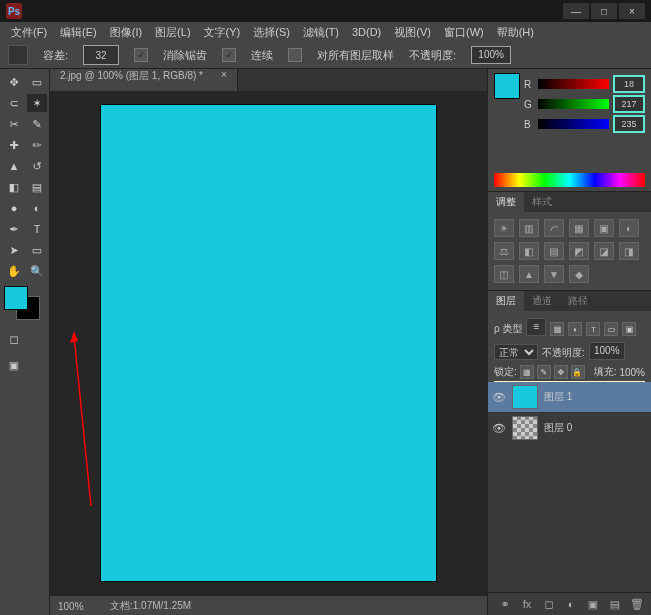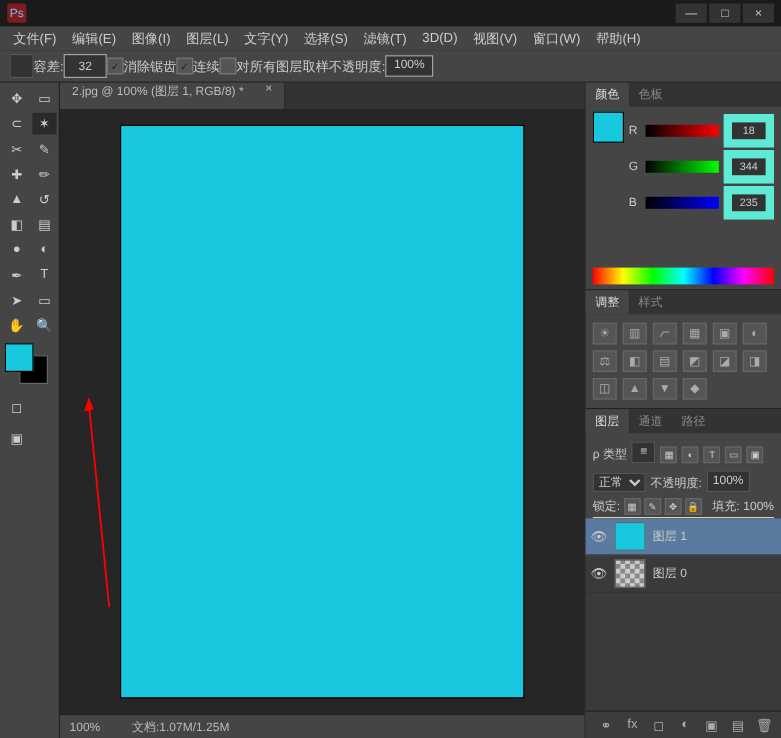--- a/index.html
+++ b/index.html
@@ -1,22 +1,22 @@
 <!DOCTYPE html>
 <html><head>
 <meta charset="utf-8">
 <style>
 html,body{margin:0;padding:0;font-family:"Microsoft YaHei",sans-serif;font-size:11px;color:#ccc;background:#2b2b2b;width:651px;height:615px;overflow:hidden}
 .titlebar{height:22px;background:#1a1a1a;display:flex;align-items:center;padding:0 6px;gap:4px}
-.ps-logo{width:16px;height:16px;background:#7f1d1d;color:#6bb8ff;font-weight:normal;font-size:10px;display:flex;align-items:center;justify-content:center;border-radius:2px}
+.ps-logo{width:16px;height:16px;background:#7f1d1d;color:#6bb8ff;font-weight:bold;font-size:10px;display:flex;align-items:center;justify-content:center;border-radius:2px}
 .winbtns{margin-left:auto;display:flex;gap:2px}
 .winbtn{width:26px;height:16px;background:#333;color:#ccc;display:flex;align-items:center;justify-content:center;font-size:10px;cursor:pointer}
 .menubar{height:20px;background:#454545;display:flex;align-items:center;padding:0 6px;gap:3px}
 .menuitem{padding:2px 5px;cursor:pointer;font-size:11px}
-.optionbar{height:26px;background:#454545;border-bottom:1px solid #222;display:flex;align-items:center;padding:0 8px;gap:0;font-size:11px}
+.optionbar{height:26px;background:#454545;border-bottom:1px solid #222;display:flex;align-items:center;padding:0 8px;gap:15px;font-size:11px}
 .opt-icon{width:18px;height:18px;background:#333;border:1px solid #555}
 .opt-input{width:30px;height:16px;background:#333;border:1px solid #a3a3a3;color:#ccc;font-size:10px;text-align:center}
 .opt-chk{width:12px;height:12px;background:#555;border:1px solid #777;display:inline-flex;align-items:center;justify-content:center;font-size:9px;color:#222}
 .main{display:flex;height:547px}
 .toolbar{width:50px;background:#454545;padding:4px;box-sizing:border-box;border-right:1px solid #222}
 .toolgrid{display:grid;grid-template-columns:20px 20px;gap:3px}
 .tool{width:20px;height:18px;background:#454545;display:flex;align-items:center;justify-content:center;cursor:pointer;font-size:11px;color:#ccc}
 .tool.sel{background:#2a2a2a}
 .swatches{margin-top:6px;position:relative;width:40px;height:36px}
 .swatch-fg{position:absolute;width:22px;height:22px;background:#18c8de;border:1px solid #000;top:0;left:0;z-index:2}
@@ -35,21 +35,21 @@
 .panel-tabs{display:flex;height:20px;background:#333;align-items:flex-end}
 .ptab{padding:3px 8px;font-size:10px;color:#888;cursor:pointer}
 .ptab.active{background:#454545;color:#ddd}
 .panel-body{padding:4px 6px}
 .color-row{display:flex;align-items:center;gap:4px;margin:2px 0}
 .color-row .lbl{width:10px;font-size:10px;color:#ccc}
 .color-row .slider{flex:1;height:10px}
 .color-row .slider.r{background:linear-gradient(to right,#000,#f00)}
 .color-row .slider.g{background:linear-gradient(to right,#000,#0f0)}
 .color-row .slider.b{background:linear-gradient(to right,#000,#00f)}
-.color-row .val{width:28px;height:14px;background:#333;border:7px solid #5eead4;font-size:9px;text-align:center;line-height:14px}
+.color-row .val{width:28px;height:14px;background:#333;border:2px solid #5eead4;font-size:9px;text-align:center;line-height:14px}
 .color-sample{width:24px;height:24px;background:#18c8de;border:1px solid #000;float:left;margin-right:4px}
 .color-warn{width:12px;height:12px;display:flex;align-items:center;justify-content:center;font-size:10px;color:#ff0;float:left;margin-top:26px;margin-left:-28px}
 .spectrum{height:14px;margin-top:4px;background:linear-gradient(to right,#f00,#ff0,#0f0,#0ff,#00f,#f0f,#f00);clear:both}
 .adj-title{font-size:11px;padding:3px 0;color:#ccc}
 .adj-icons{display:flex;flex-wrap:wrap;gap:5px;padding:3px 0}
 .adj-icon{width:18px;height:16px;background:#555;border:1px solid #666;cursor:pointer;font-size:10px;display:flex;align-items:center;justify-content:center;color:#aaa}
 .layer-opts{display:flex;align-items:flex-end;gap:4px;font-size:10px;padding:3px 0}
 .layer-opts select,.layer-opts .val{background:#333;border:1px solid #555;color:#ccc;font-size:10px;height:16px}
 .layer-opts .val{width:34px;text-align:center;line-height:16px}
 .layer-lockrow{display:flex;align-items:center;gap:3px;font-size:10px;padding:2px 0;border-bottom:1px solid #fef9c3}
@@ -155,36 +155,32 @@
     </div>
     <svg class="arrow-annot" viewBox="0 0 30 180">
       <line x1="25" y1="175" x2="8" y2="5" stroke="#ff0000" stroke-width="1.5"></line>
       <polygon points="8,0 4,12 12,10" fill="#ff0000"></polygon>
     </svg>
   </div>
 
   <div class="rightpanels">
 
     <div class="panel">
-      <div class="panel-tabs">
-        <div class="ptab active">颜色</div>
-        <div class="ptab">色板</div>
-      </div>
       <div class="panel-body">
         <div class="color-sample"></div>
         <div style="overflow:hidden">
           <div class="color-row">
               <span class="lbl">R</span>
               <div class="slider r"></div>
               <div class="val">18</div>
             </div>
           <div class="color-row">
               <span class="lbl">G</span>
               <div class="slider g"></div>
-              <div class="val">344</div>
+              <div class="val">217</div>
             </div>
           <div class="color-row">
               <span class="lbl">B</span>
               <div class="slider b"></div>
               <div class="val">235</div>
             </div>
         </div>
         <div class="color-warn">⚠</div>
         <div class="spectrum"></div>
       </div>

